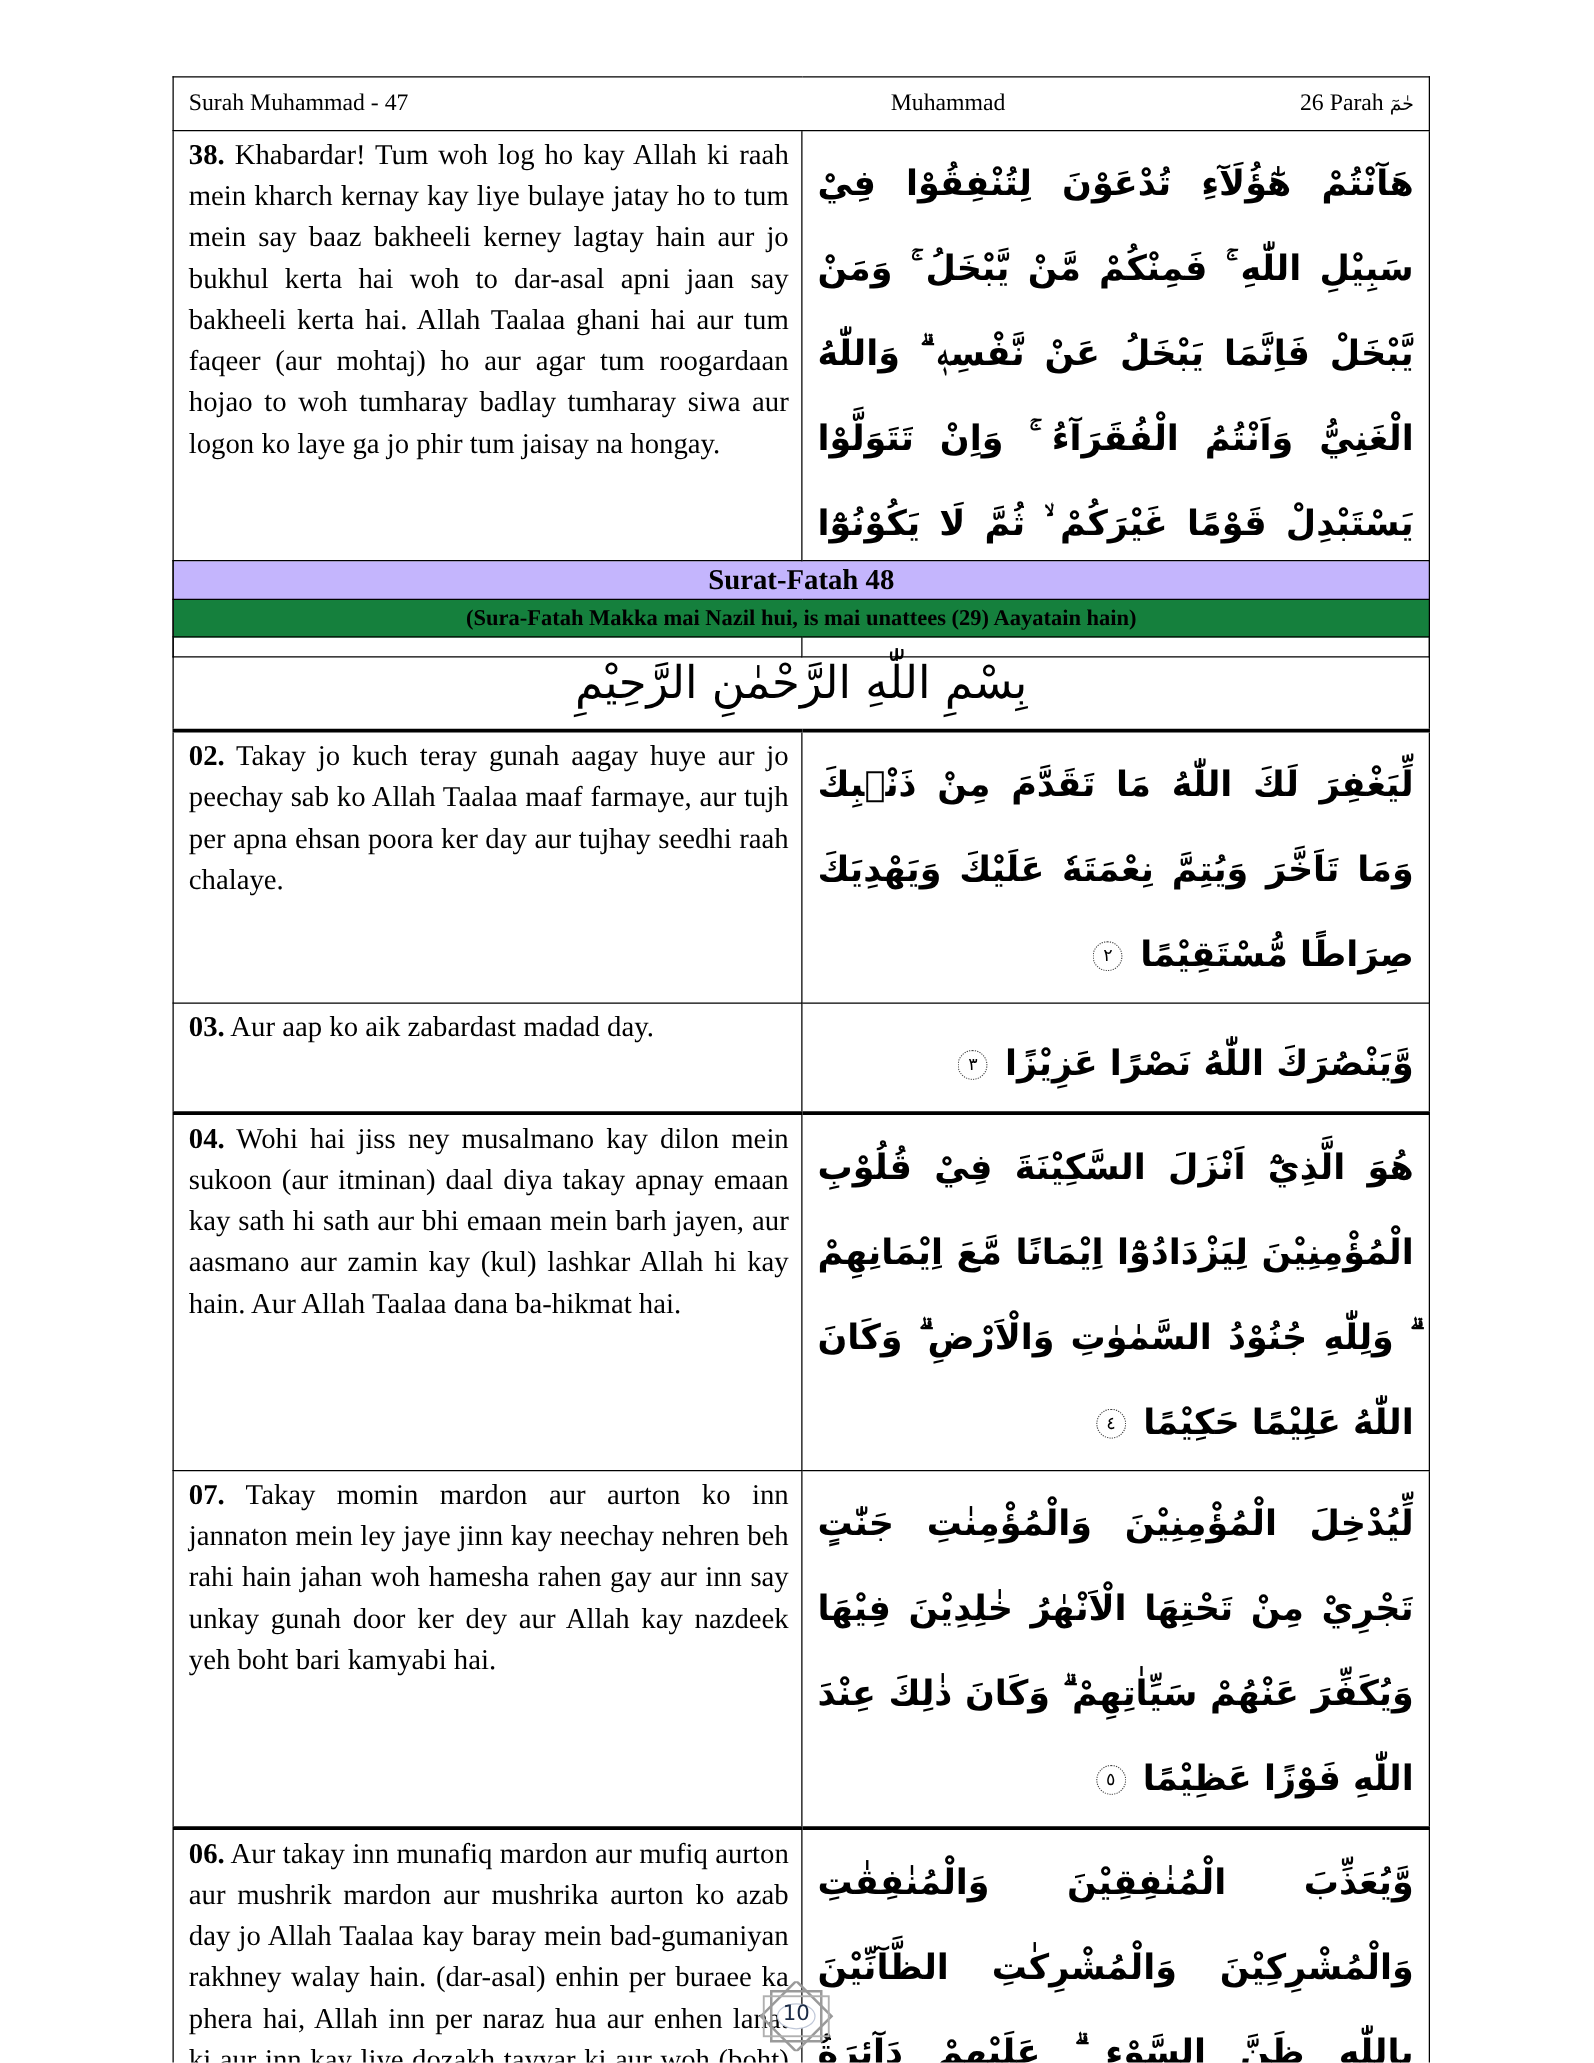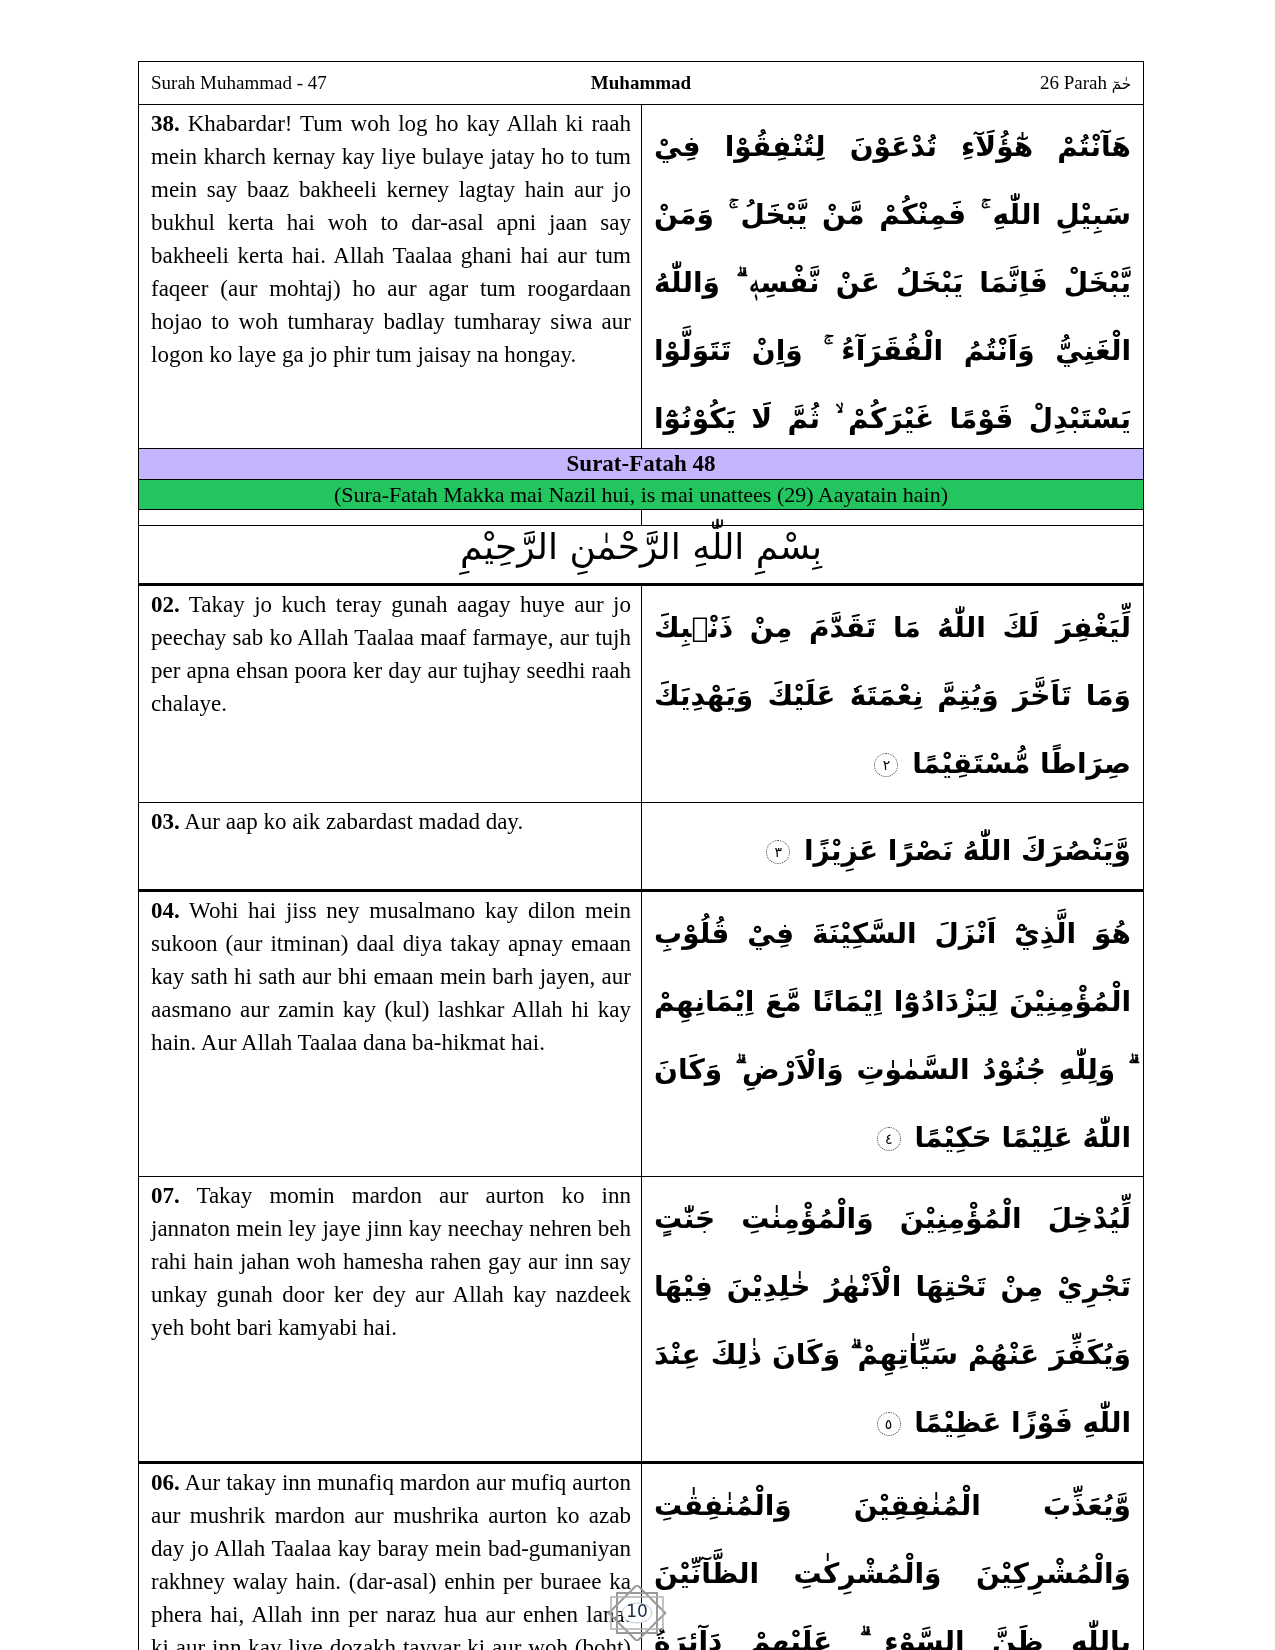--- a/index.html
+++ b/index.html
@@ -4,30 +4,30 @@
 <style>
   html, body { margin: 0; padding: 0; background: #ffffff; }
   body { width: 1275px; height: 1650px; position: relative; font-family: "Liberation Serif", "DejaVu Serif", serif; color: #000; overflow: hidden; }
   table { border-collapse: collapse; position: absolute; left: 138px; width: 1005px; table-layout: fixed; }
   td { border: 1.5px solid #000; vertical-align: top; padding: 0; }
   .t1 { top: 61px; }
   .t2 { top: 448px; }
   .hdr td { height: 42px; vertical-align: middle; font-size: 19px; }
   .hdr-row { display: flex; justify-content: space-between; align-items: center; padding: 0 12px; }
   .hdr-left, .hdr-mid, .hdr-right { flex: 1; }
-  .hdr-mid { text-align: center; font-weight: bold; }
+  .hdr-mid { text-align: right; }
   .hdr-right { text-align: right; }
   .col-left { width: 503px; }
   .col-right { width: 502px; }
   .trans { font-size: 23px; line-height: 33px; text-align: justify; padding: 2px 10px 4px 12px; }
   .trans b { font-weight: bold; }
   .arabic { direction: rtl; text-align: justify; font-family: "DejaVu Sans", sans-serif; font-size: 28px; font-weight: bold; line-height: 68px; padding: 8px 12px 4px 12px; }
   .arabic.short { line-height: 68px; padding-top: 14px; }
   .surah-title td { background: #c4b5fd; height: 30px; text-align: center; font-weight: bold; font-size: 23px; vertical-align: middle; }
-  .surah-sub td { background: #22c55e; height: 29px; text-align: center; font-size: 22px; vertical-align: middle; }
+  .surah-sub td { background: #15803d; height: 29px; text-align: center; font-size: 18px; vertical-align: middle; font-weight: bold; }
   .bism td { height: 73px; text-align: center; vertical-align: middle; font-family: "DejaVu Sans", sans-serif; font-size: 36px; font-weight: normal; direction: rtl; }
   .thick-top td { border-top: 3px solid #000; }
   .ayah-mark { display: inline-block; font-size: 14px; border: 1.5px dotted #444; border-radius: 50%; width: 22px; height: 22px; line-height: 22px; text-align: center; font-weight: normal; vertical-align: middle; margin-right: 4px; }
   .pagenum { position: absolute; left: 607px; top: 1585px; width: 60px; height: 56px; }
   .pagenum svg { position: absolute; left: 0; top: 0; }
   .pagenum span { position: absolute; left: 0; top: 16px; width: 60px; text-align: center; font-family: "DejaVu Sans", sans-serif; font-size: 17px; color: #1a2a44; }
 </style>
 </head>
 <body>
 

